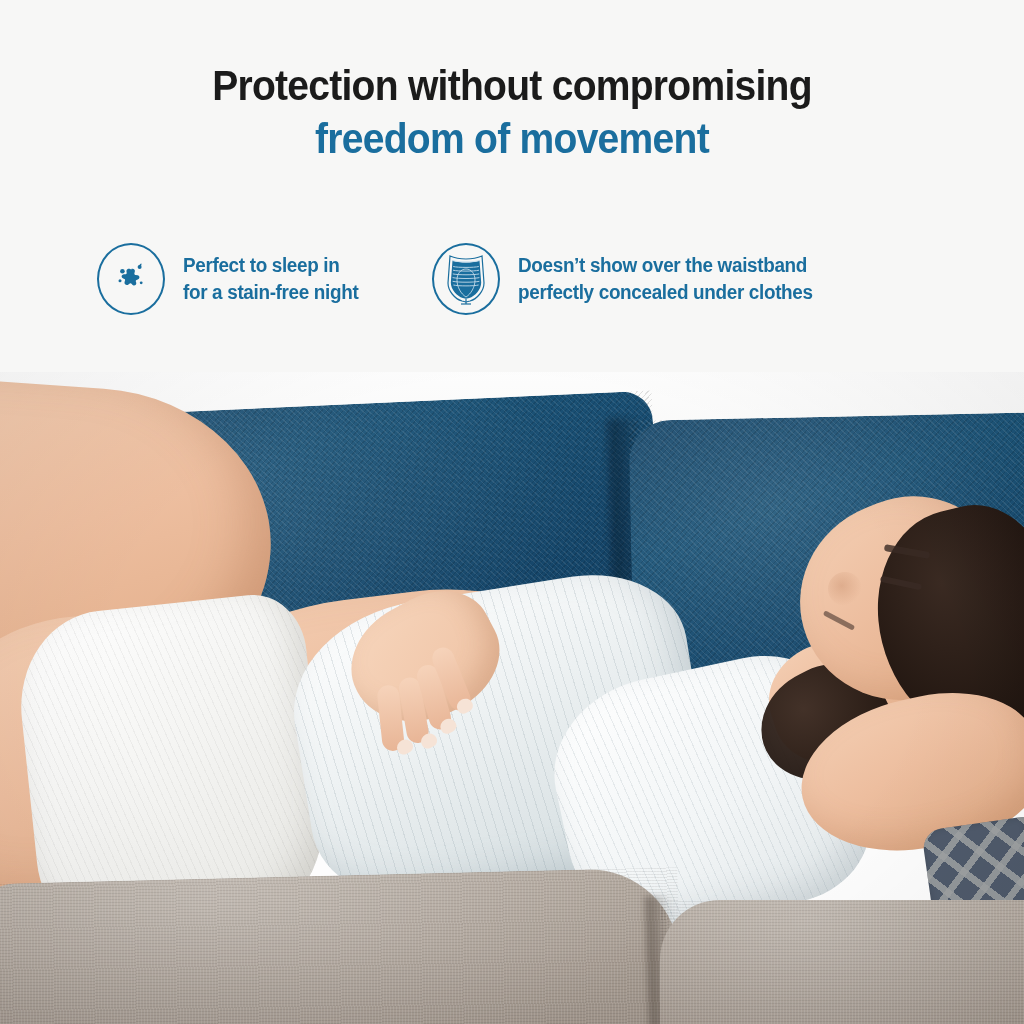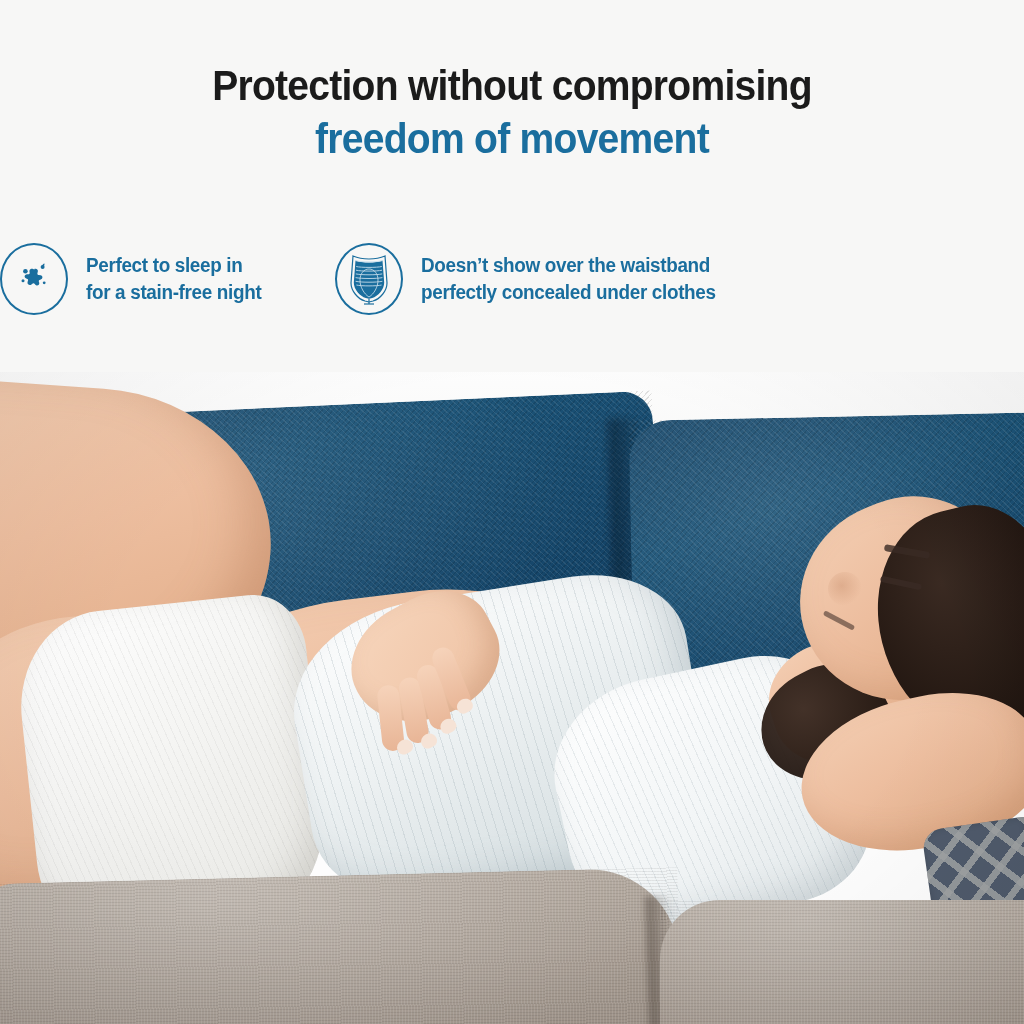--- a/index.html
+++ b/index.html
@@ -49,20 +49,21 @@
     margin-top:4px;
   }
 
   
   .features {
     position:absolute;
     left:0; top:243px;
     width:1024px;
     display:flex;
     justify-content:flex-start;
+    padding-left:97px;
     gap:68px;
   }
   .feature {
     display:flex;
     align-items:center;
     gap:18px;
   }
   .feature-icon-circle {
     width:68px; height:72px;
     border:2px solid #1a6e9e;

